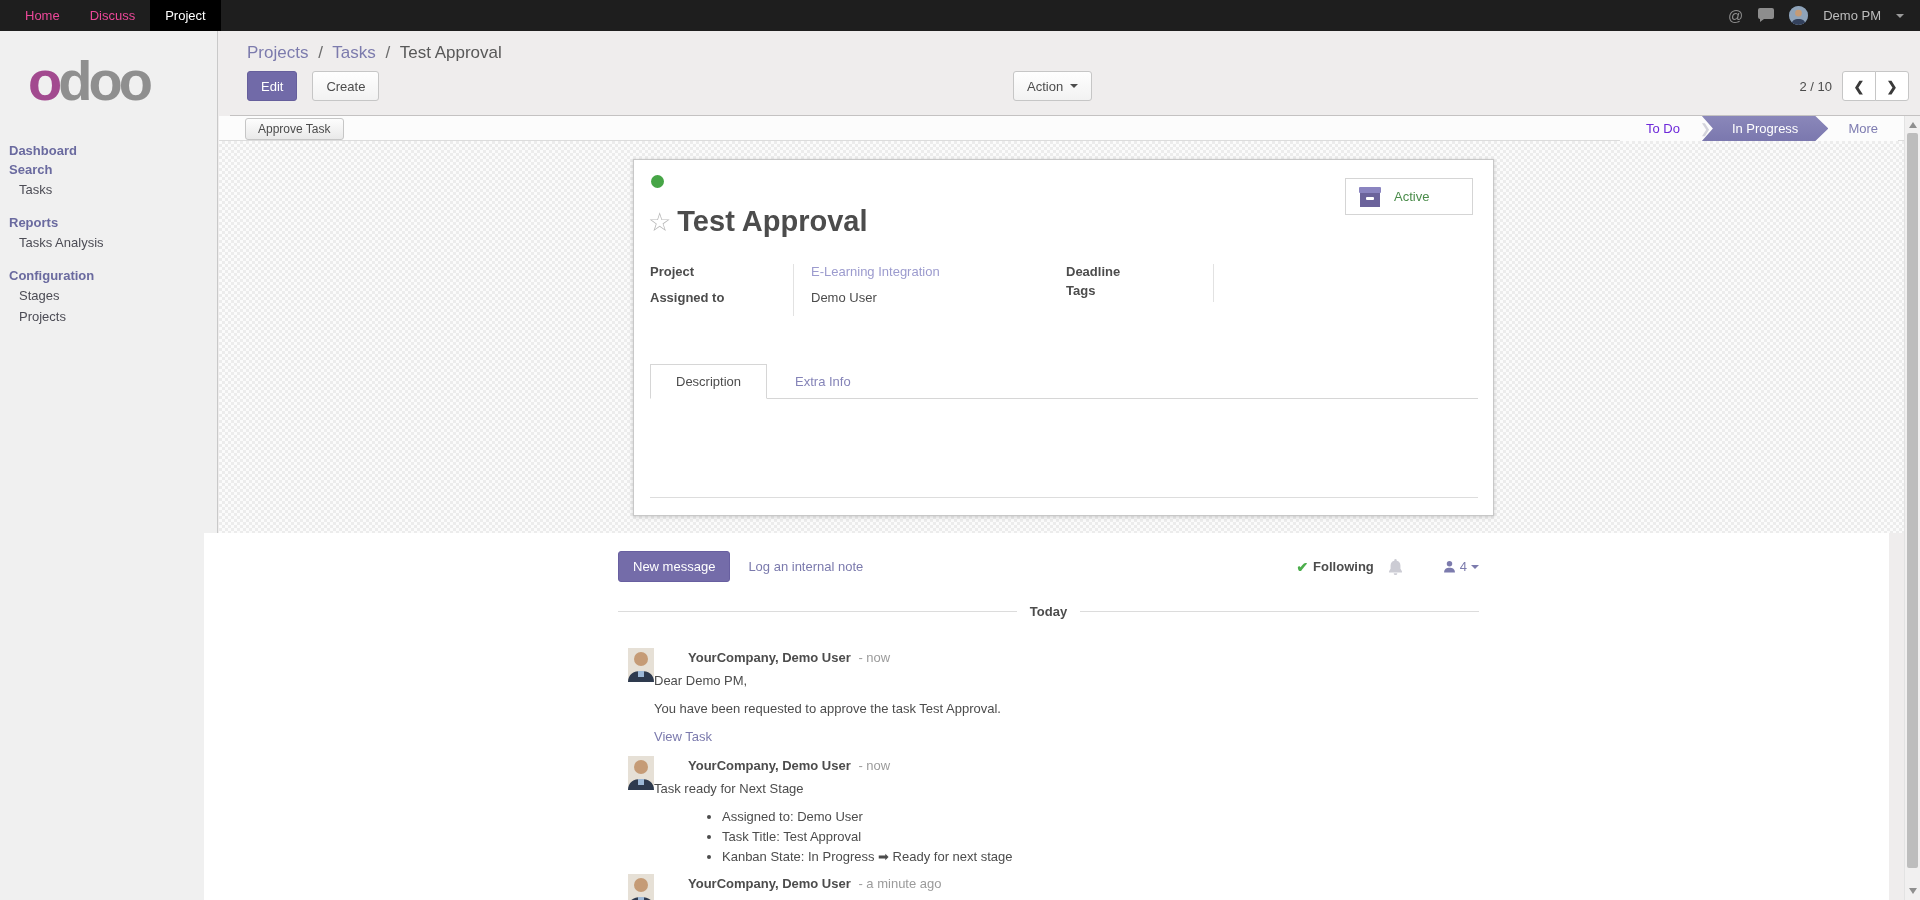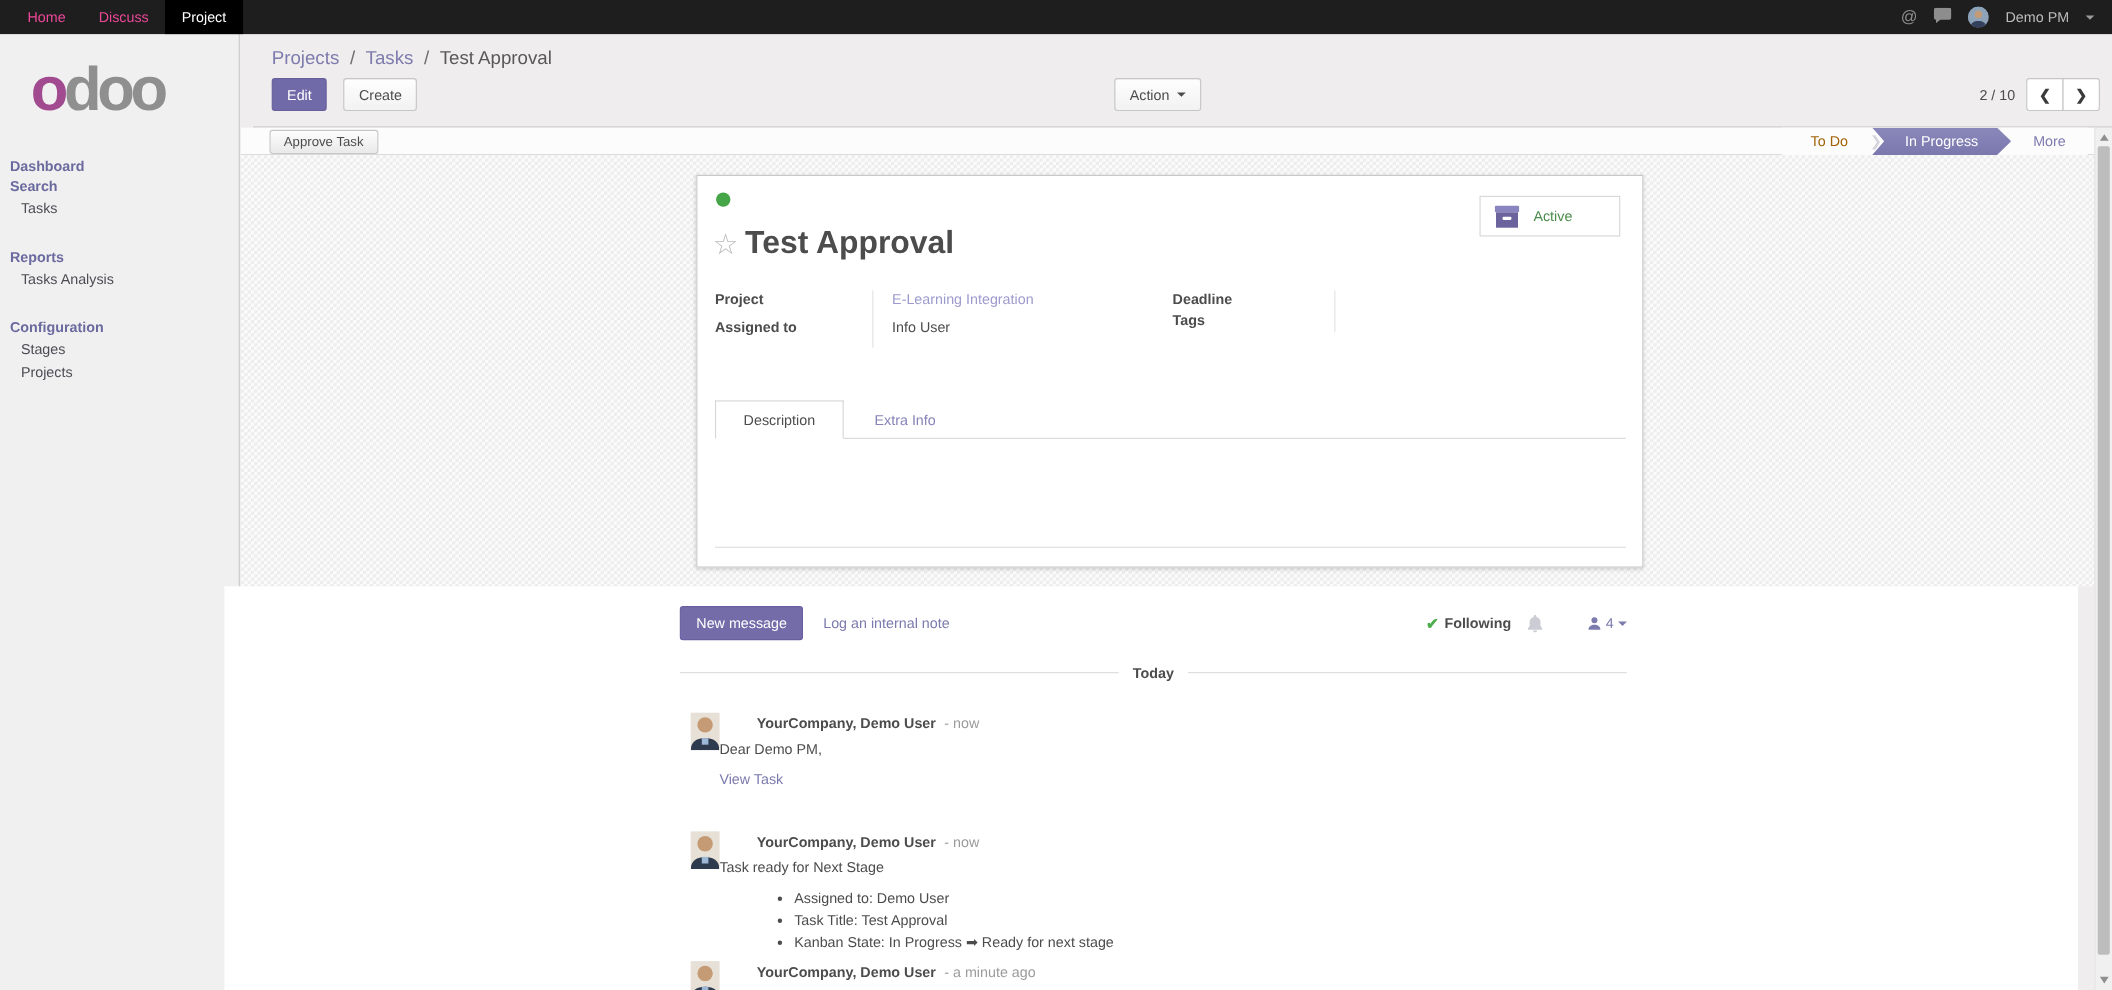--- a/index.html
+++ b/index.html
@@ -19,21 +19,21 @@
   .caret-down { display:inline-block; width:0; height:0; border-left:4px solid transparent; border-right:4px solid transparent; border-top:4px solid #9b9b9b; vertical-align:middle; }
 
   
   .sidebar { position:absolute; left:0; top:31px; width:218px; height:869px; background:#f0f0f0; border-right:1px solid #c9c9c9; }
   .logo { margin:22px 0 0 28px; font-weight:bold; font-size:56px; letter-spacing:-4px; line-height:1; cursor:pointer; }
   .logo .o1 { color:#a24a8f; }
   .logo .o2 { color:#8f8f8f; }
   .side-menu { margin-top:32px; }
   .side-head { font-size:13px; font-weight:bold; color:#6a6a9f; padding:2px 0 2px 9px; cursor:pointer; }
   .side-item { font-size:13px; color:#4c4c55; padding:3px 0 3px 19px; cursor:pointer; }
-  .side-sect { margin-top:24px; }
+  .side-sect { margin-top:13px; }
 
   
   .cpanel { position:absolute; left:230px; top:31px; width:1701px; height:85px; background:#efeded; border-bottom:1px solid #c4c2c2; }
   .breadcrumb { position:absolute; left:17px; top:12px; font-size:17px; color:#555; }
   .breadcrumb .bc-link { color:#7c7bad; cursor:pointer; }
   .breadcrumb .bc-sep { color:#6d6d6d; padding:0 5px; }
   .breadcrumb .bc-current { color:#585858; }
   .cp-buttons { position:absolute; left:17px; top:40px; display:flex; gap:15px; }
   .btn { display:inline-flex; align-items:center; justify-content:center; height:30px; padding:0 13px; font-size:13px; border-radius:3px; border:1px solid #c6c6c6; background:linear-gradient(#fefefe,#f2f2f2); color:#4c4c4c; cursor:pointer; }
   .btn-primary { background:#716aa8; border-color:#665f9c; color:#fff; }
@@ -43,21 +43,21 @@
   .pager-value { font-size:13px; color:#4c4c4c; margin-right:10px; }
   .pager-btn { width:34px; height:30px; background:#fff; border:1px solid #c6c6c6; color:#3a3a3a; font-size:13px; font-weight:bold; display:flex; align-items:center; justify-content:center; cursor:pointer; }
   .pager-prev { border-radius:3px 0 0 3px; }
   .pager-next { border-radius:0 3px 3px 0; margin-left:-1px; }
 
   
   .statusbar { position:absolute; left:219px; top:116px; width:1685px; height:25px; background:#fcfcfc; border-bottom:1px solid #dcdcdc; }
   .approve-btn { position:absolute; left:26px; top:2px; height:22px; padding:0 12px; font-size:12px; border:1px solid #c6c6c6; border-radius:3px; background:linear-gradient(#fdfdfd,#e9e9e9); color:#4c4c4c; cursor:pointer; }
   .stages { position:absolute; right:6px; top:0; height:25px; display:flex; align-items:stretch; background:#fcfcfc; }
   .stage { font-size:13px; display:flex; align-items:center; cursor:pointer; }
-  .stage-todo { color:#a16207; padding:0 20px 0 26px; }
+  .stage-todo { color:#6d28d9; padding:0 20px 0 26px; }
   .stage-chev { color:#d4d4dc; font-size:13px; display:flex; align-items:center; margin-right:-9px; }
   .stage-active { background:linear-gradient(#8a87ba,#7b78ae); color:#fff; padding:0 30px; clip-path:polygon(0 0, calc(100% - 13px) 0, 100% 50%, calc(100% - 13px) 100%, 0 100%, 11px 50%); }
   .stage-more { color:#7d7bb0; padding:0 20px; }
 
   
   .formarea { position:absolute; left:219px; top:141px; width:1685px; height:392px;
     background-color:#fbfbfb;
     background-image:linear-gradient(45deg,#ececec 25%,transparent 25%,transparent 75%,#ececec 75%,#ececec),
                      linear-gradient(45deg,#ececec 25%,transparent 25%,transparent 75%,#ececec 75%,#ececec);
     background-position:0 0,3px 3px; background-size:6px 6px; }
@@ -207,21 +207,21 @@
         <span class="active-label">Active</span>
       </div>
       <div class="title-row">
         <span class="star-icon">☆</span>
         <span class="task-title">Test Approval</span>
       </div>
       <div class="fgroup fgroup-left">
         <div class="flabel">Project</div>
         <div class="fvalue link">E-Learning Integration</div>
         <div class="flabel">Assigned to</div>
-        <div class="fvalue">Info User</div>
+        <div class="fvalue">Demo User</div>
       </div>
       <div class="fgroup fgroup-right">
         <div class="flabel">Deadline</div>
         <div class="fvalue"></div>
         <div class="flabel">Tags</div>
         <div class="fvalue"></div>
       </div>
       <div class="tabbar">
         <div class="tab active">Description</div>
         <div class="tab inactive">Extra Info</div>
@@ -272,20 +272,21 @@
             <rect x="10" y="23" width="6" height="6" fill="#9db8d6"></rect>
           </svg>
       </span>
       <div class="msg-body">
         <div class="msg-head">
           <span class="msg-author">YourCompany, Demo User</span>
           <span class="msg-time">- now</span>
         </div>
         <div class="msg-text">
           <p>Dear Demo PM,</p>
+          <p>You have been requested to approve the task Test Approval.</p>
           <span class="msg-link">View Task</span>
         </div>
       </div>
     </div>
 
     <div class="message" style="top:223px;">
       <span class="msg-avatar">
         <svg width="26" height="34" viewBox="0 0 26 34">
             <rect width="26" height="34" fill="#e6e0d6"></rect>
             <circle cx="13" cy="11" r="7" fill="#c59b76"></circle>

